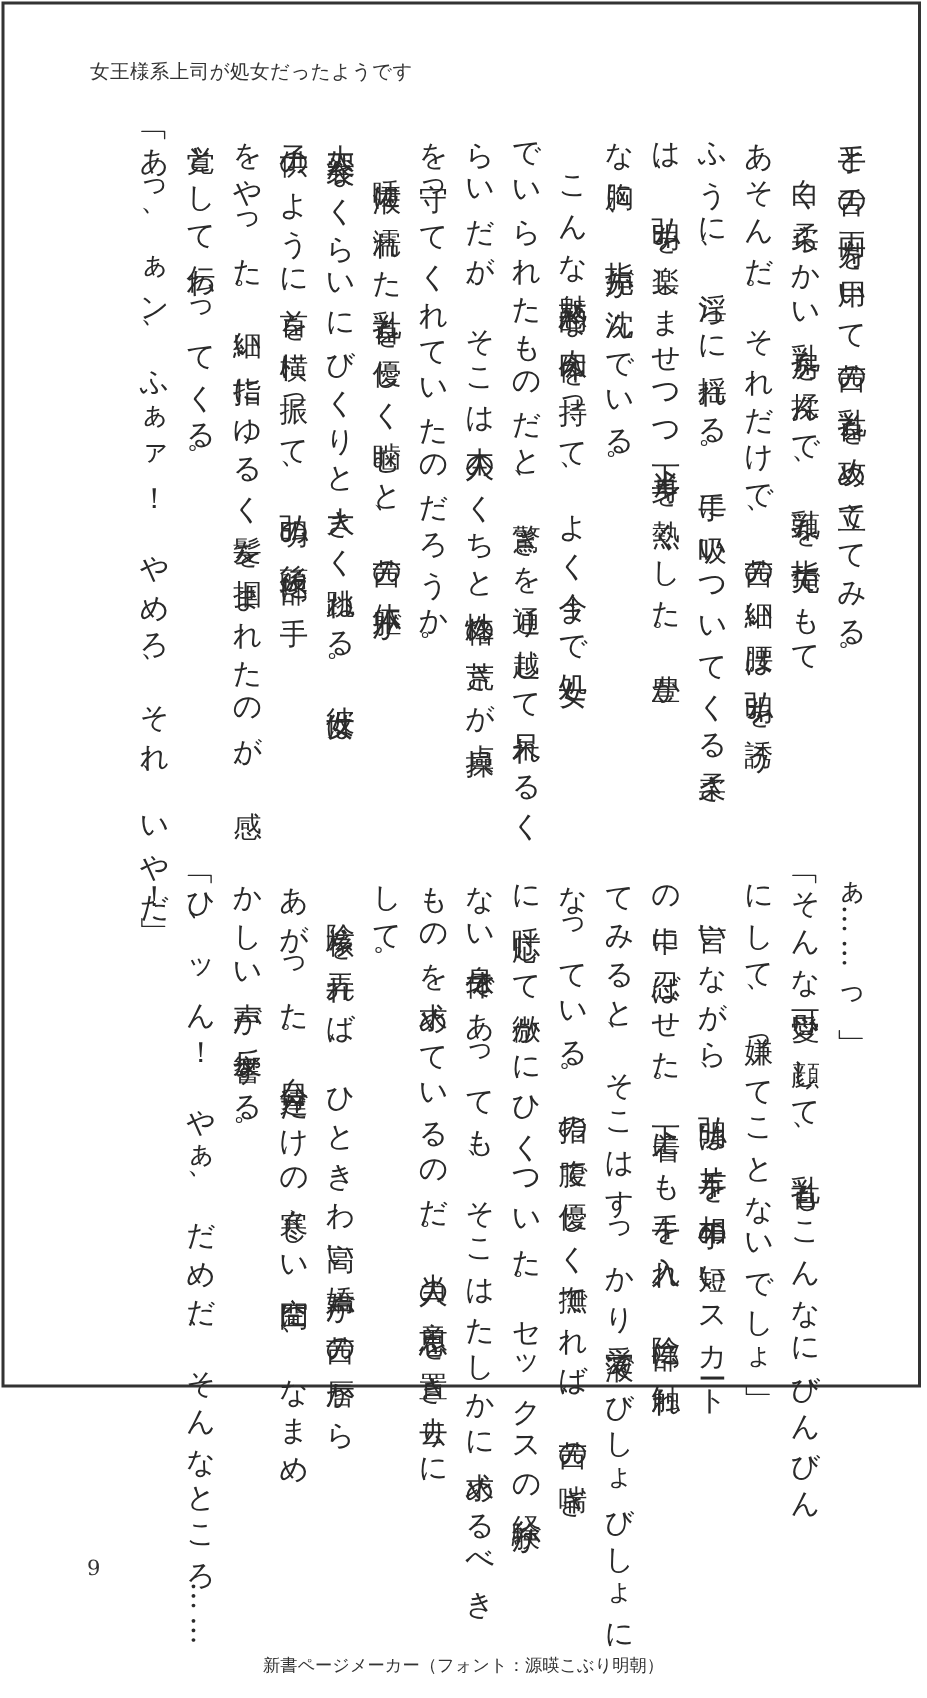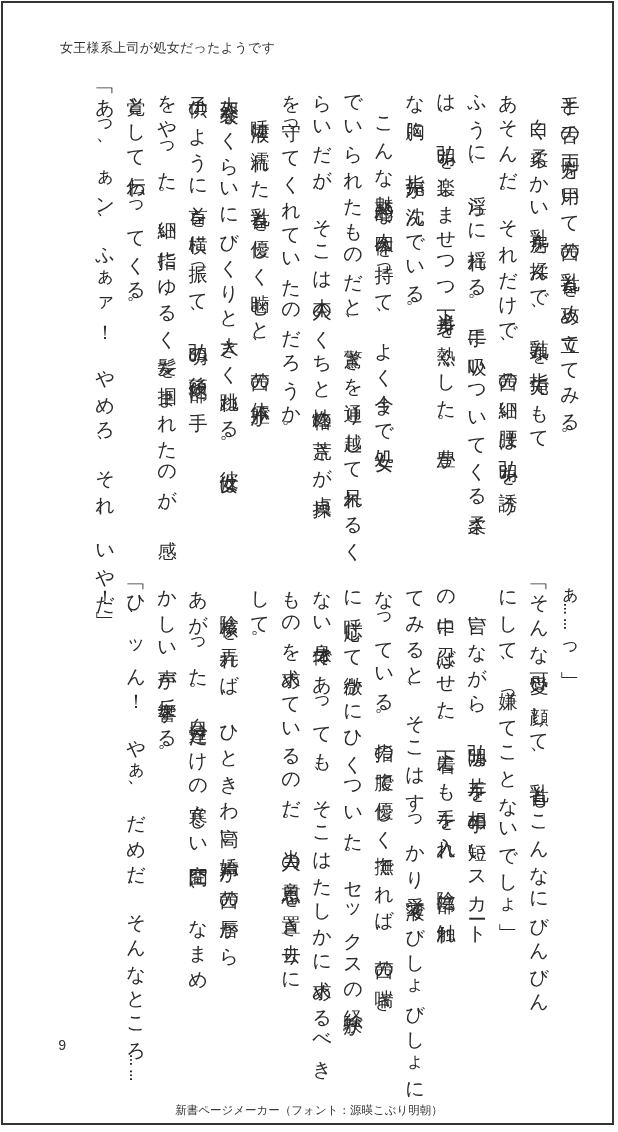--- a/index.html
+++ b/index.html
@@ -1,19 +1,19 @@
 <!DOCTYPE html>
 <html><head>
 <meta charset="utf-8">
 <style>
   html, body { margin:0; padding:0; background:#ffffff; }
   body { width:618px; height:1132px; position:relative; overflow:hidden;
          font-family:"DejaVu Serif","Liberation Serif",serif; color:#222; }
-  .page { position:absolute; left:1px; top:1px; width:613px; height:1124px;
-          border:2px solid #333; background:#fff; box-sizing:border-box;font-family:Liberation Mono, monospace; }
+  .page { position:absolute; left:1px; top:1px; width:613px; height:924px;
+          border:2px solid #333; background:#fff; box-sizing:border-box; }
   .running-head { position:absolute; left:57px; top:36px; font-size:13px;
                   letter-spacing:0.3px; color:#333; white-space:nowrap; }
   .block { position:absolute; right:28px; writing-mode:vertical-rl;
            font-size:19.2px; line-height:31px; color:#2a2a2a;
            letter-spacing:3.7px; }
   .block.upper { top:78px; height:450px; }
   .block.lower { top:574px; height:450px; }
   .col { display:block; white-space:pre; }
   .page-number { position:absolute; left:55px; top:1035px; font-size:14px; color:#333; }
   .footer { position:absolute; left:0; width:618px; top:1103px; text-align:center;

